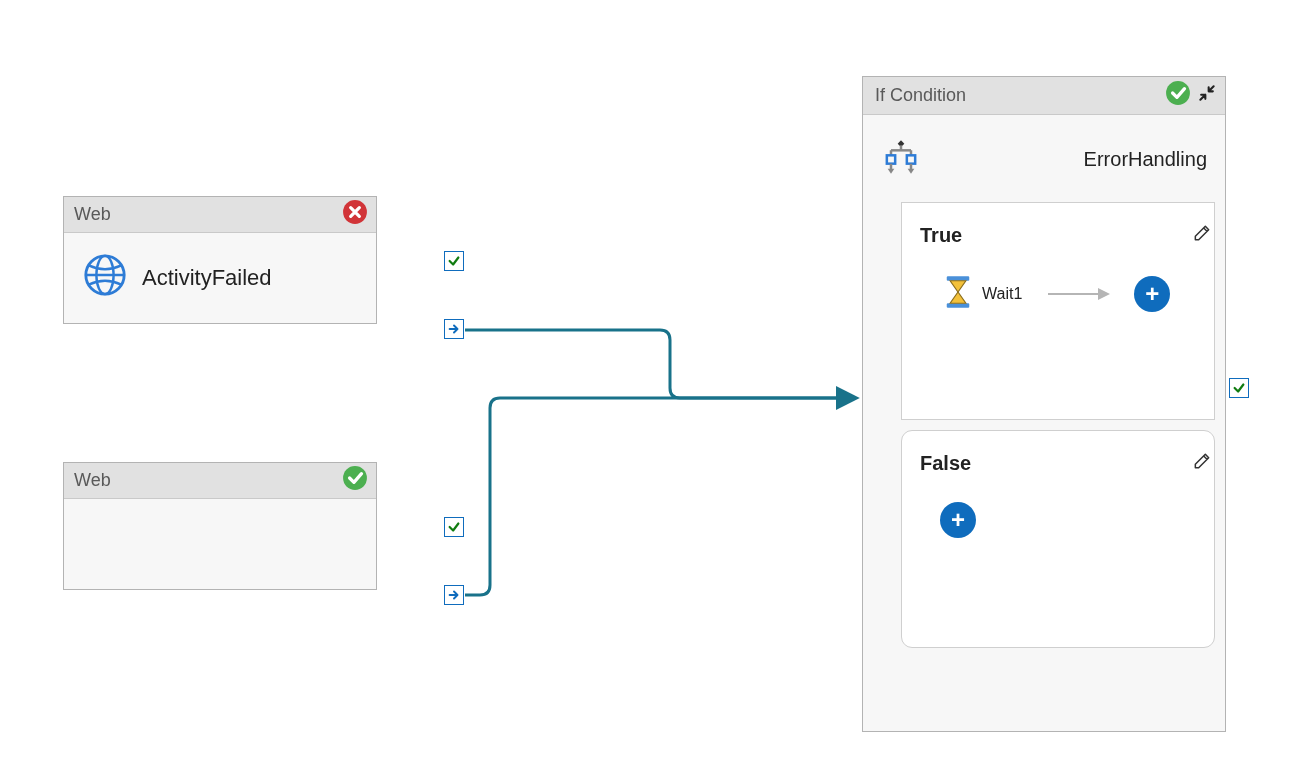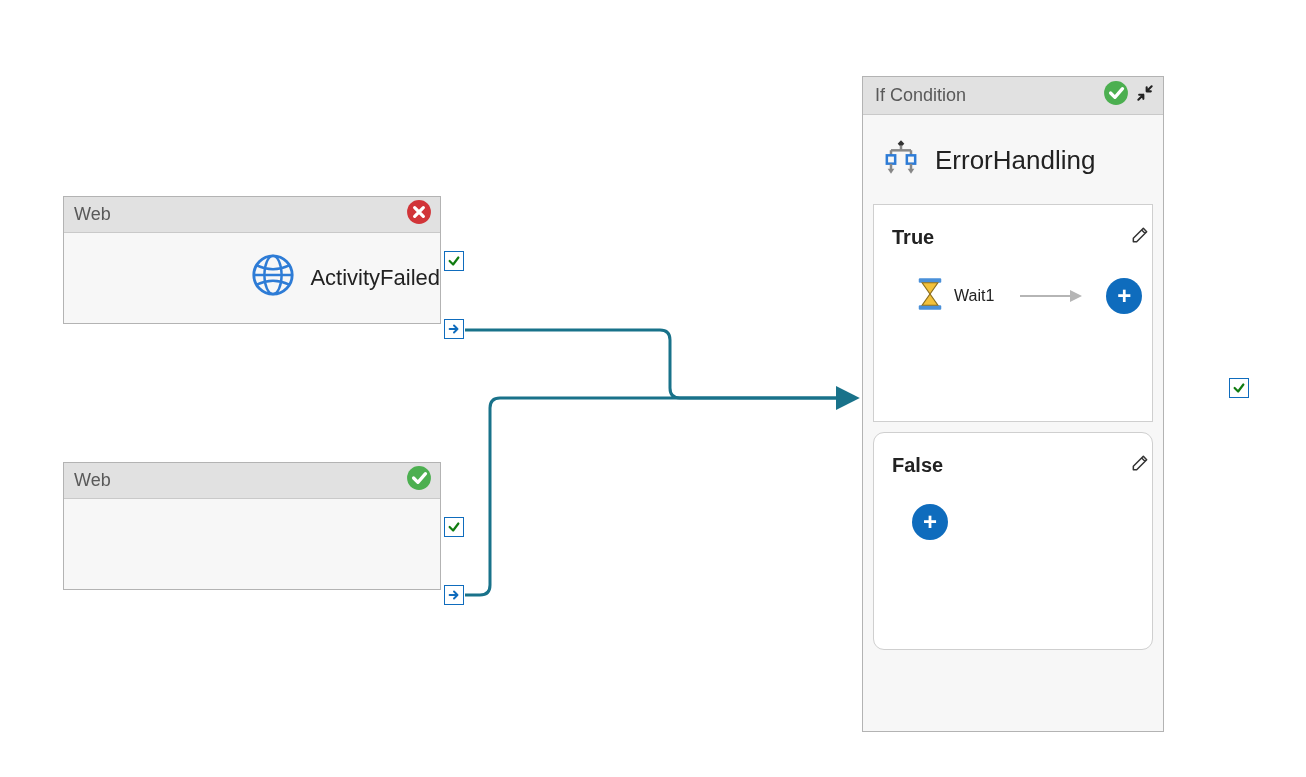--- a/index.html
+++ b/index.html
@@ -1,69 +1,70 @@
 <!DOCTYPE html>
 <html><head>
 <meta charset="utf-8">
 <style>
   * { box-sizing: border-box; }
   html,body { margin:0; padding:0; width:1306px; height:777px; font-family: "Segoe UI", Arial, sans-serif; background:#fff; color:#222; }
   .canvas { position:relative; width:1306px; height:777px; }
   
   .activity {
     position:absolute;
-    width:378px; height:128px;
+    width:314px; height:128px;
     border:1px solid #b3b3b3;
     background:#f7f7f7;
     display:flex; flex-direction:column;
   }
   .activity-header {
     height:36px;
     background:#e1e1e1;
     border-bottom:1px solid #c9c9c9;
     display:flex; align-items:center; justify-content:space-between;
     padding:0 8px 0 10px;
     font-size:18px; color:#595959;
   }
   .activity-body {
     flex:1;
     display:flex; align-items:center;
     gap:14px;
     padding-left:18px;
-    font-size:22px; color:#222;justify-content:flex-end;
+    font-size:22px; color:#222;
   }
   .globe-svg { width:46px; height:46px; }
   .badge { width:26px; height:26px; }
   
   .plus-circle {
     width:36px; height:36px; border-radius:50%;
     background:#0f6cbd; display:flex; align-items:center; justify-content:center;
     color:#fff; font-size:24px; font-weight:600; line-height:1; cursor:pointer;
   }
   
   .cond-box {
     position:absolute; left:862px; top:76px;
-    width:302px; height:656px;
+    width:364px; height:656px;
     border:1px solid #b3b3b3; background:#f7f7f7;
     display:flex; flex-direction:column;
   }
   .cond-header {
     height:38px; background:#e1e1e1; border-bottom:1px solid #c9c9c9;
     display:flex; align-items:center; justify-content:space-between;
     padding:0 8px 0 12px; font-size:18px; color:#595959;
   }
   .cond-header .hdr-right { display:flex; align-items:center; gap:6px; }
   .cond-title-row {
     display:flex; align-items:center; gap:14px;
-    padding:22px 18px 20px 18px; font-size:26px; color:#222;
+    padding:22px 18px 20px 18px; font-size:20px; color:#222;justify-content:space-between;
   }
   .branch-container { padding:0 10px 10px 10px; display:flex; flex-direction:column; gap:0; }
   .branch {
     border:1px solid #cfcfcf; background:#fff;
     padding:20px 2px 22px 18px;
+    margin-left:28px;
   }
   .branch + .branch { margin-top:10px;border-radius:11px; }
   .branch-hdr { display:flex; justify-content:space-between; align-items:center; font-weight:700; font-size:20px; margin-bottom:26px; color:#222;}
   .branch-body { display:flex; align-items:center; gap:26px; padding-left:20px; }
   .wait-item { display:flex; flex-direction:row; align-items:center; gap:6px; font-size:16px; color:#222;}
   .mini-arrow { width:60px; height:2px; background:#b5b5b5; position:relative; }
   .mini-arrow::after{
     content:""; position:absolute; right:-2px; top:-5px;
     width:0;height:0;border-left:12px solid #b5b5b5;border-top:6px solid transparent;border-bottom:6px solid transparent;
   }

